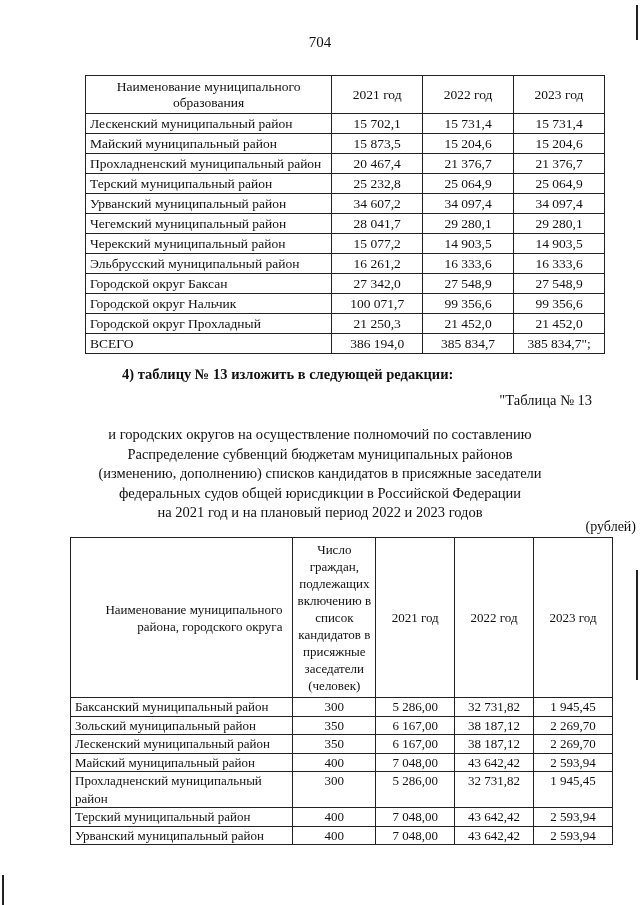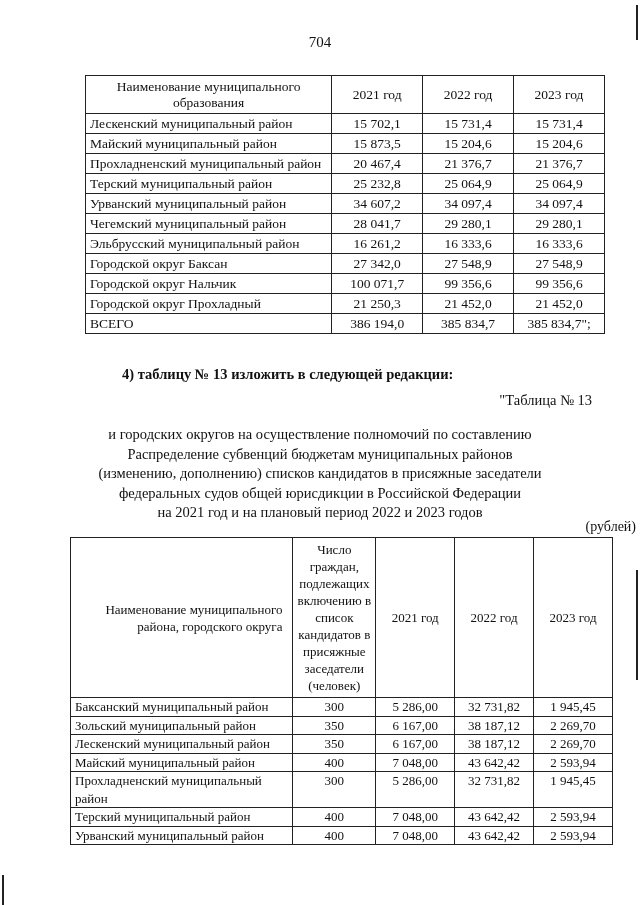--- a/index.html
+++ b/index.html
@@ -67,20 +67,26 @@
         <td class="name">Урванский муниципальный район</td>
         <td class="num">34 607,2</td>
         <td class="num">34 097,4</td>
         <td class="num">34 097,4</td>
       </tr>
       <tr>
         <td class="name">Чегемский муниципальный район</td>
         <td class="num">28 041,7</td>
         <td class="num">29 280,1</td>
         <td class="num">29 280,1</td>
+      </tr>
+      <tr>
+        <td class="name">Черекский муниципальный район</td>
+        <td class="num">15 077,2</td>
+        <td class="num">14 903,5</td>
+        <td class="num">14 903,5</td>
       </tr>
       <tr>
         <td class="name">Эльбрусский муниципальный район</td>
         <td class="num">16 261,2</td>
         <td class="num">16 333,6</td>
         <td class="num">16 333,6</td>
       </tr>
       <tr>
         <td class="name">Городской округ Баксан</td>
         <td class="num">27 342,0</td>

